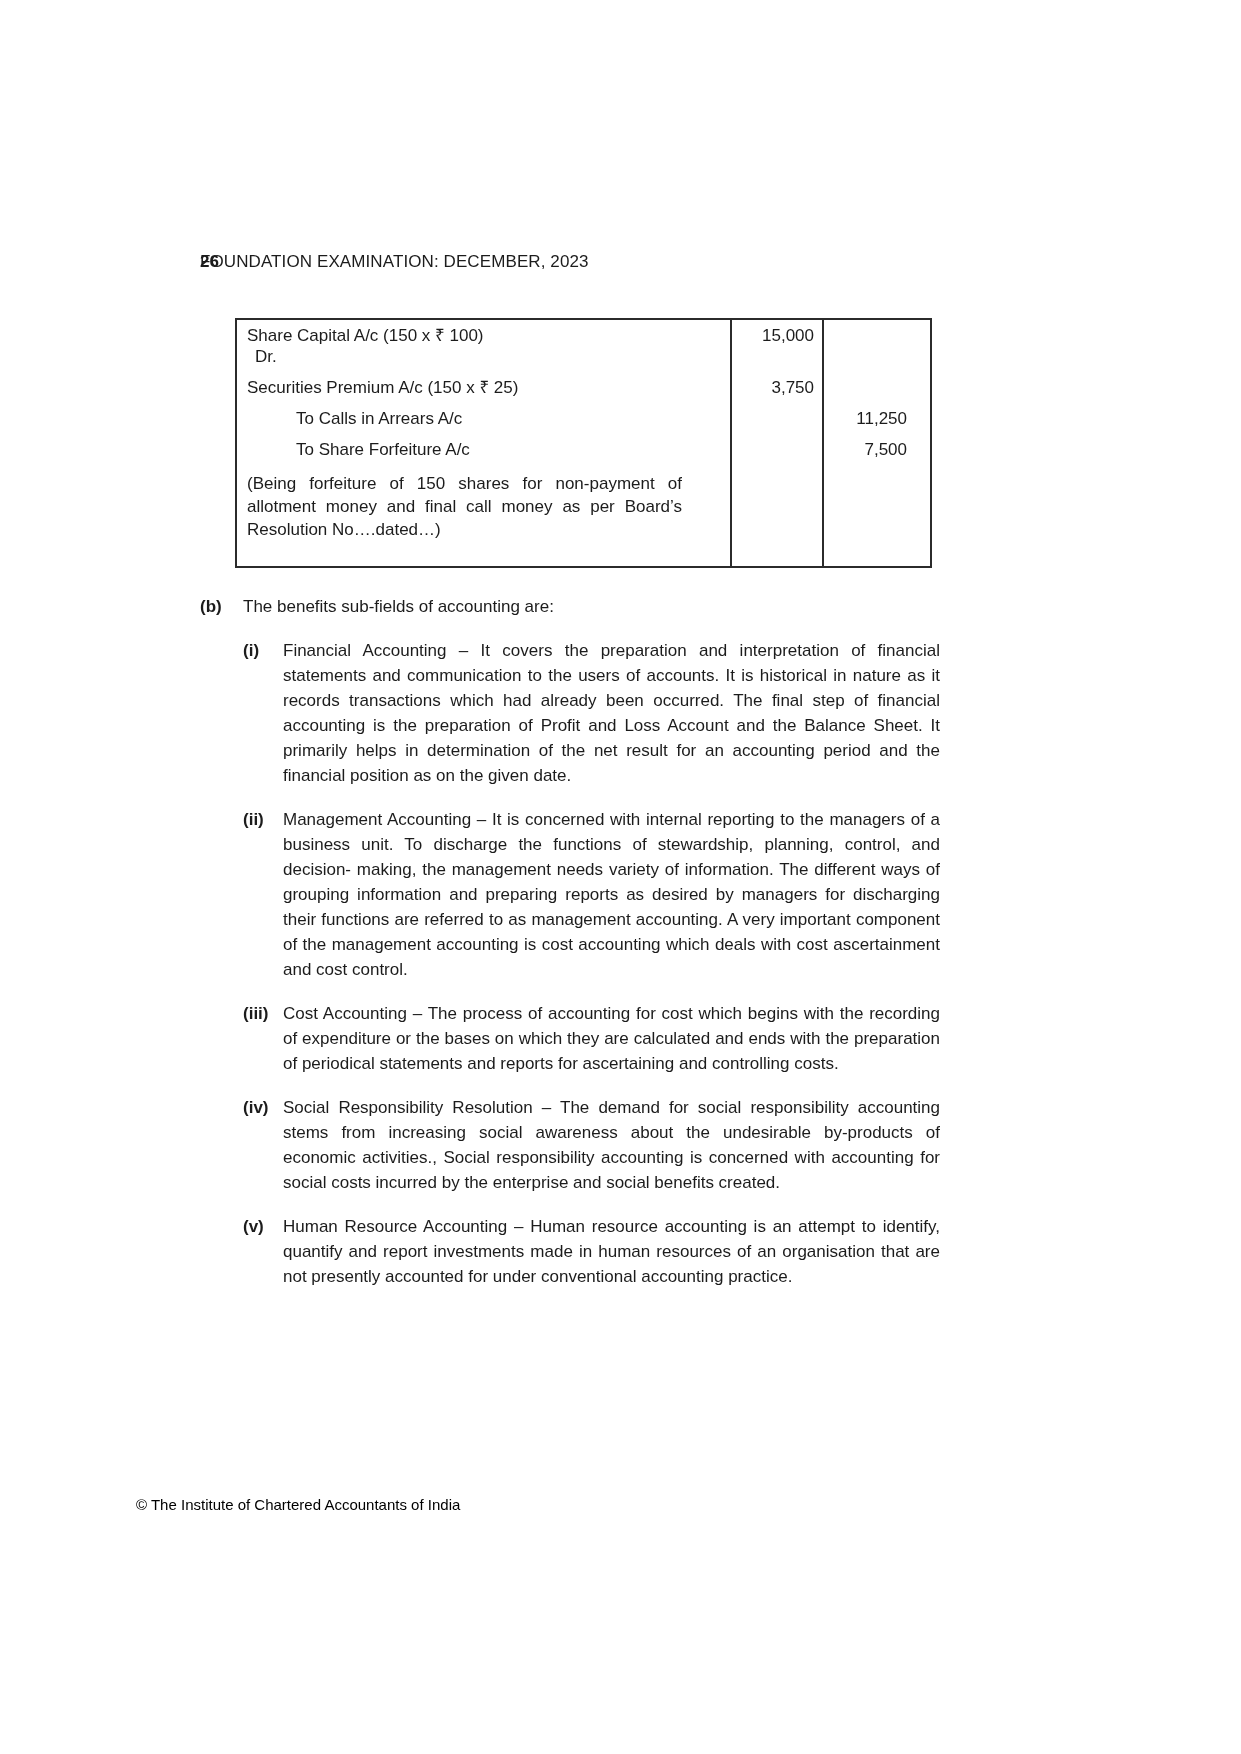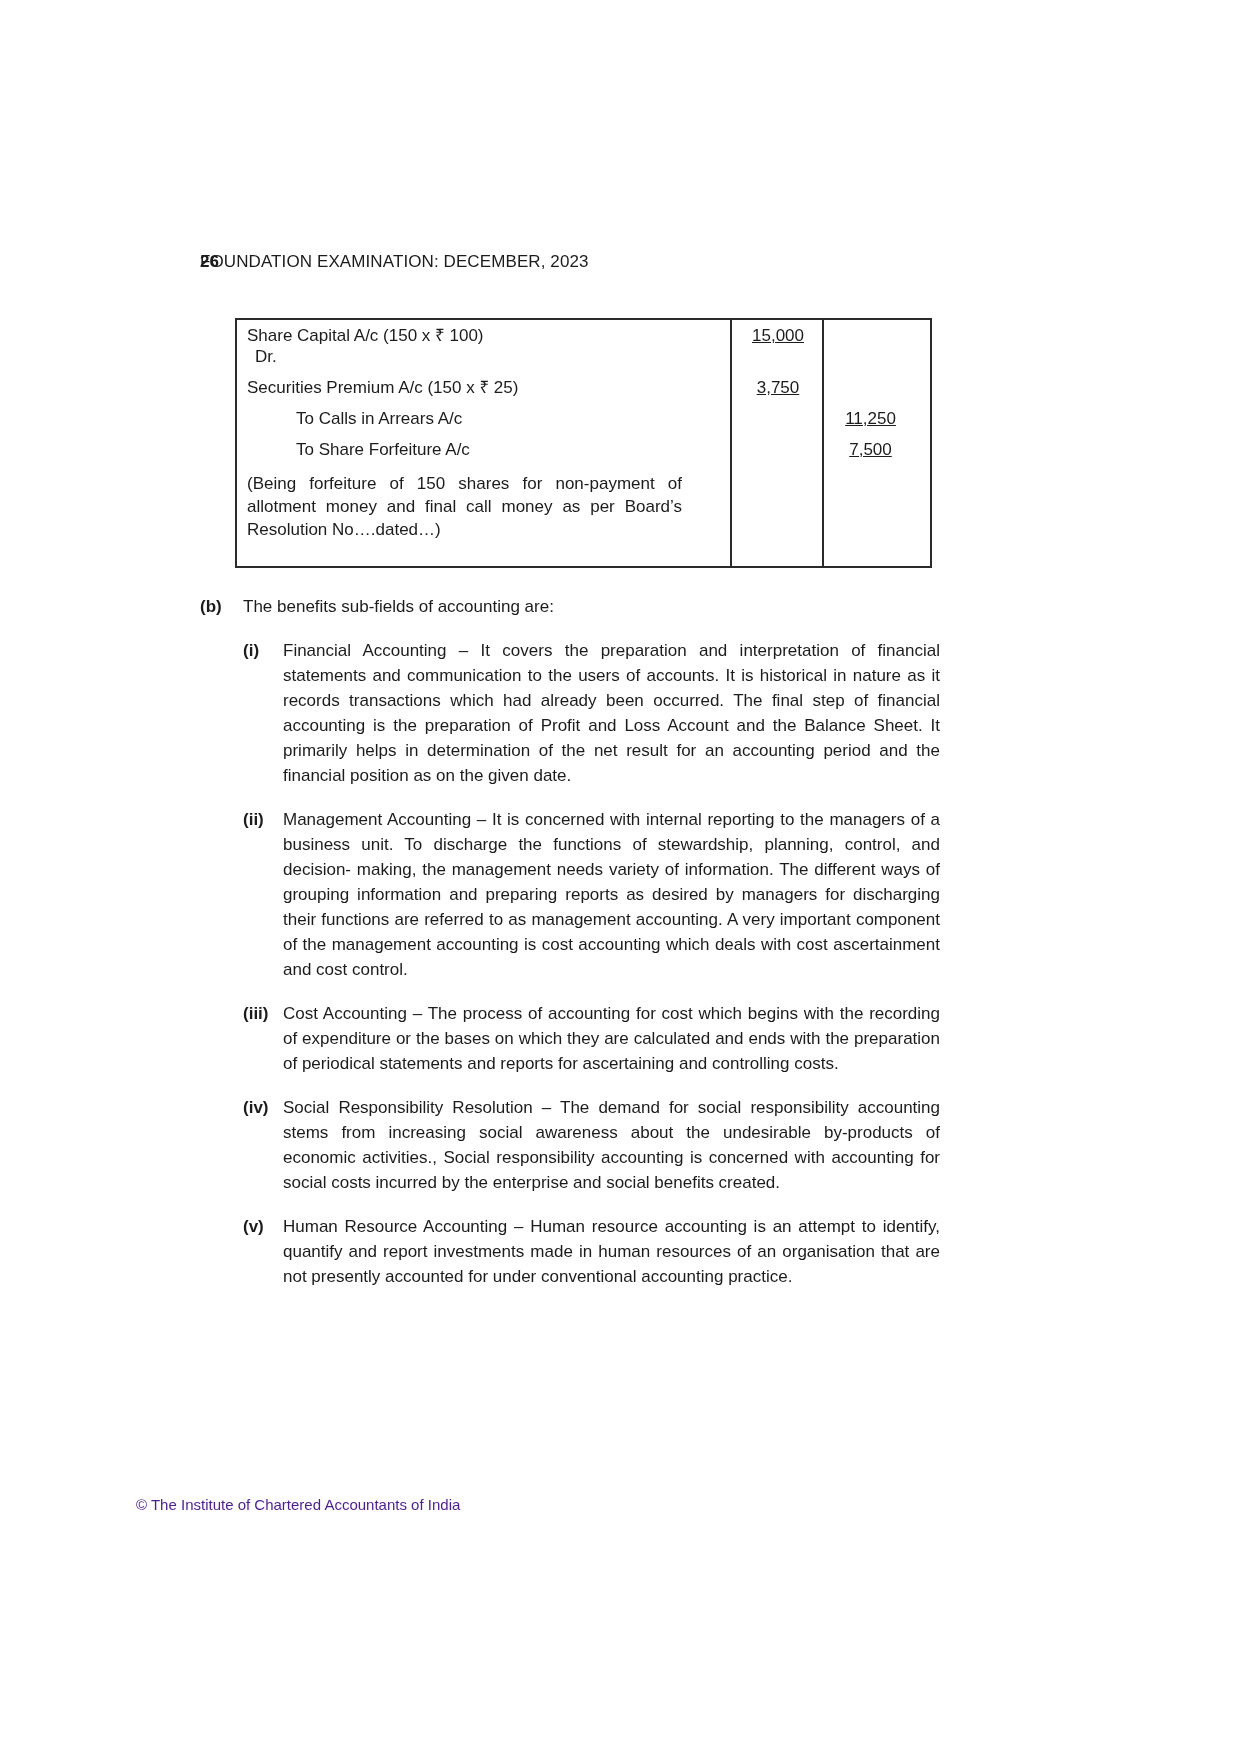--- a/index.html
+++ b/index.html
@@ -48,22 +48,21 @@
   .c1.narration {
     display: block;
     text-align: justify;
     padding-right: 48px;
     padding-top: 7px;
     padding-bottom: 25px;
     line-height: 23px;
   }
   .c2, .c3 {
     border-left: 2px solid #2b2b2b;
-    text-align: center;
-    text-decoration: underline;
+    text-align: right;
   }
   .c2 { padding-right: 8px; }
   .c3 { padding-right: 23px; }
   .dr { padding-left: 8px; }
   
   .section-b { margin-top: 26px; }
   .sec-intro-row { display: flex; line-height: 25px; }
   .sec-label { width: 43px; flex-shrink: 0; font-weight: bold; }
   .sub-item { display: flex; margin-left: 43px; margin-top: 19px; }
   .item-num { width: 40px; flex-shrink: 0; font-weight: bold; line-height: 25px; }
@@ -72,21 +71,21 @@
     text-align: justify;
     line-height: 25px;
   }
   .item-title { font-weight: normal; }
   
   .footer {
     position: absolute;
     left: 136px;
     top: 1496px;
     font-size: 15px;
-    color: #4c1d95;
+    color: #000000;
   }
 </style>
 </head>
 <body>
 
 <div class="page">
   <div class="content">
 
     <div class="header-row">
       <span class="page-number">26</span>

